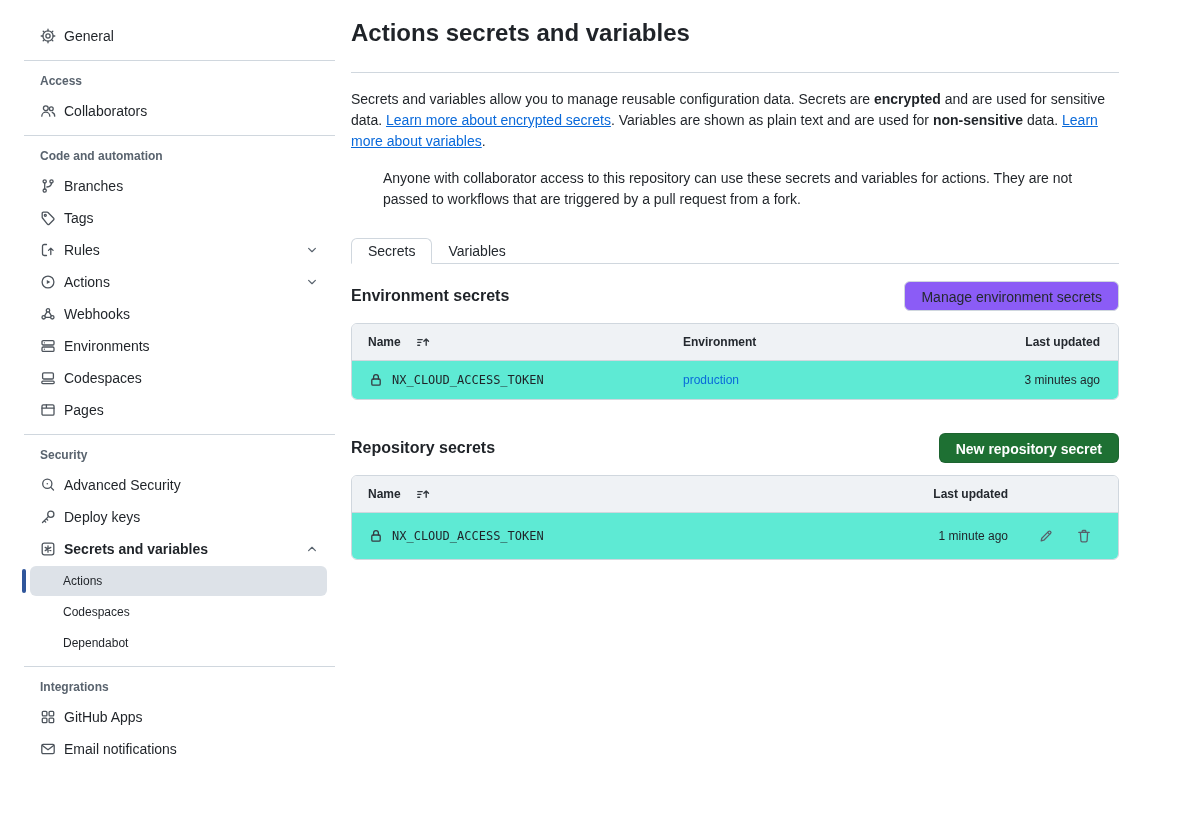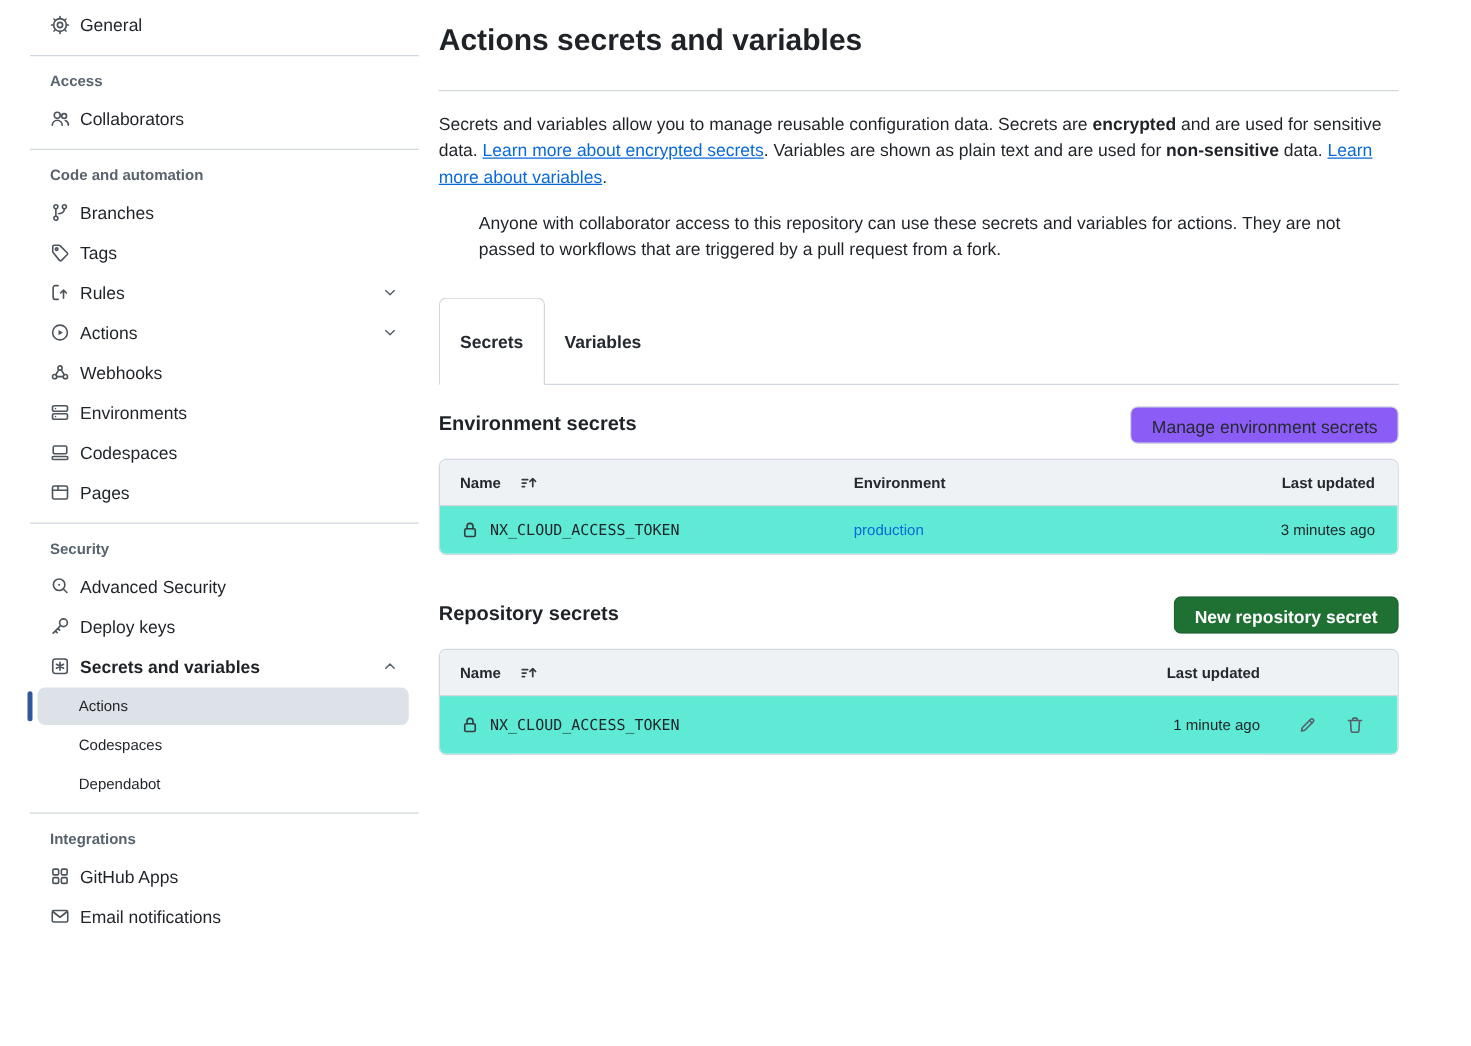--- a/index.html
+++ b/index.html
@@ -5,21 +5,21 @@
   * { box-sizing: border-box; margin: 0; padding: 0; }
   html,body { background:#fff; }
   body {
     width:1177px; height:837px; overflow:hidden;
     font-family:"Liberation Sans", sans-serif;
     color:#1f2328; font-size:14px;
   }
   .app { display:flex; width:1177px; height:837px; }
 
   
-  .sidebar { width:335px; flex:0 0 335px; padding:4px 0 0 24px; }
+  .sidebar { width:335px; flex:0 0 335px; padding:20px 0 0 24px; }
   .nav-item {
     height:32px; display:flex; align-items:center; gap:8px;
     padding-left:16px; border-radius:6px; cursor:pointer; color:#1f2328;
   }
   .nav-item .ic { color:#4d545c; }
   .nav-item .chev { margin-left:auto; margin-right:17px; color:#59636e; }
   .nav-item.bold { font-weight:700; }
   .divider { border-top:1px solid #d0d7de; margin:8px 0; width:311px; }
   .section-title {
     font-size:12px; font-weight:700; color:#59636e;
@@ -39,21 +39,21 @@
   
   .main { width:768px; margin-left:16px; padding-top:18px; }
   h1 { font-size:24px; font-weight:600; line-height:1.25; margin-bottom:24px; }
   .rule { border-top:1px solid #d0d7de; margin-bottom:16px; }
   .para { font-size:14px; line-height:21px; margin-bottom:16px; }
   .para.last { margin-bottom:28px;margin-left:32px; }
   .para b { font-weight:700; }
   a.lnk { color:#0969da; text-decoration:underline; cursor:pointer; }
 
   .tabs { display:flex; border-bottom:1px solid #d0d7de; align-items:flex-end; }
-  .tab { padding:26px 16px; font-size:14px; color:#24292f; cursor:pointer;font-weight:bold; }
+  .tab { padding:4px 16px; font-size:14px; color:#24292f; cursor:pointer; }
   .tab.active {
     background:#fff; border:1px solid #d0d7de; border-bottom:1px solid #fff;
     border-radius:6px 6px 0 0; margin-bottom:-1px; 
   }
 
   .section-head { display:flex; justify-content:space-between; align-items:center; margin:16px 0 11px; min-height:32px; }
   .section-head.repo { margin-top:32px;align-items:center; }
   h2 { font-size:16px; font-weight:700; }
 
   .btn {

